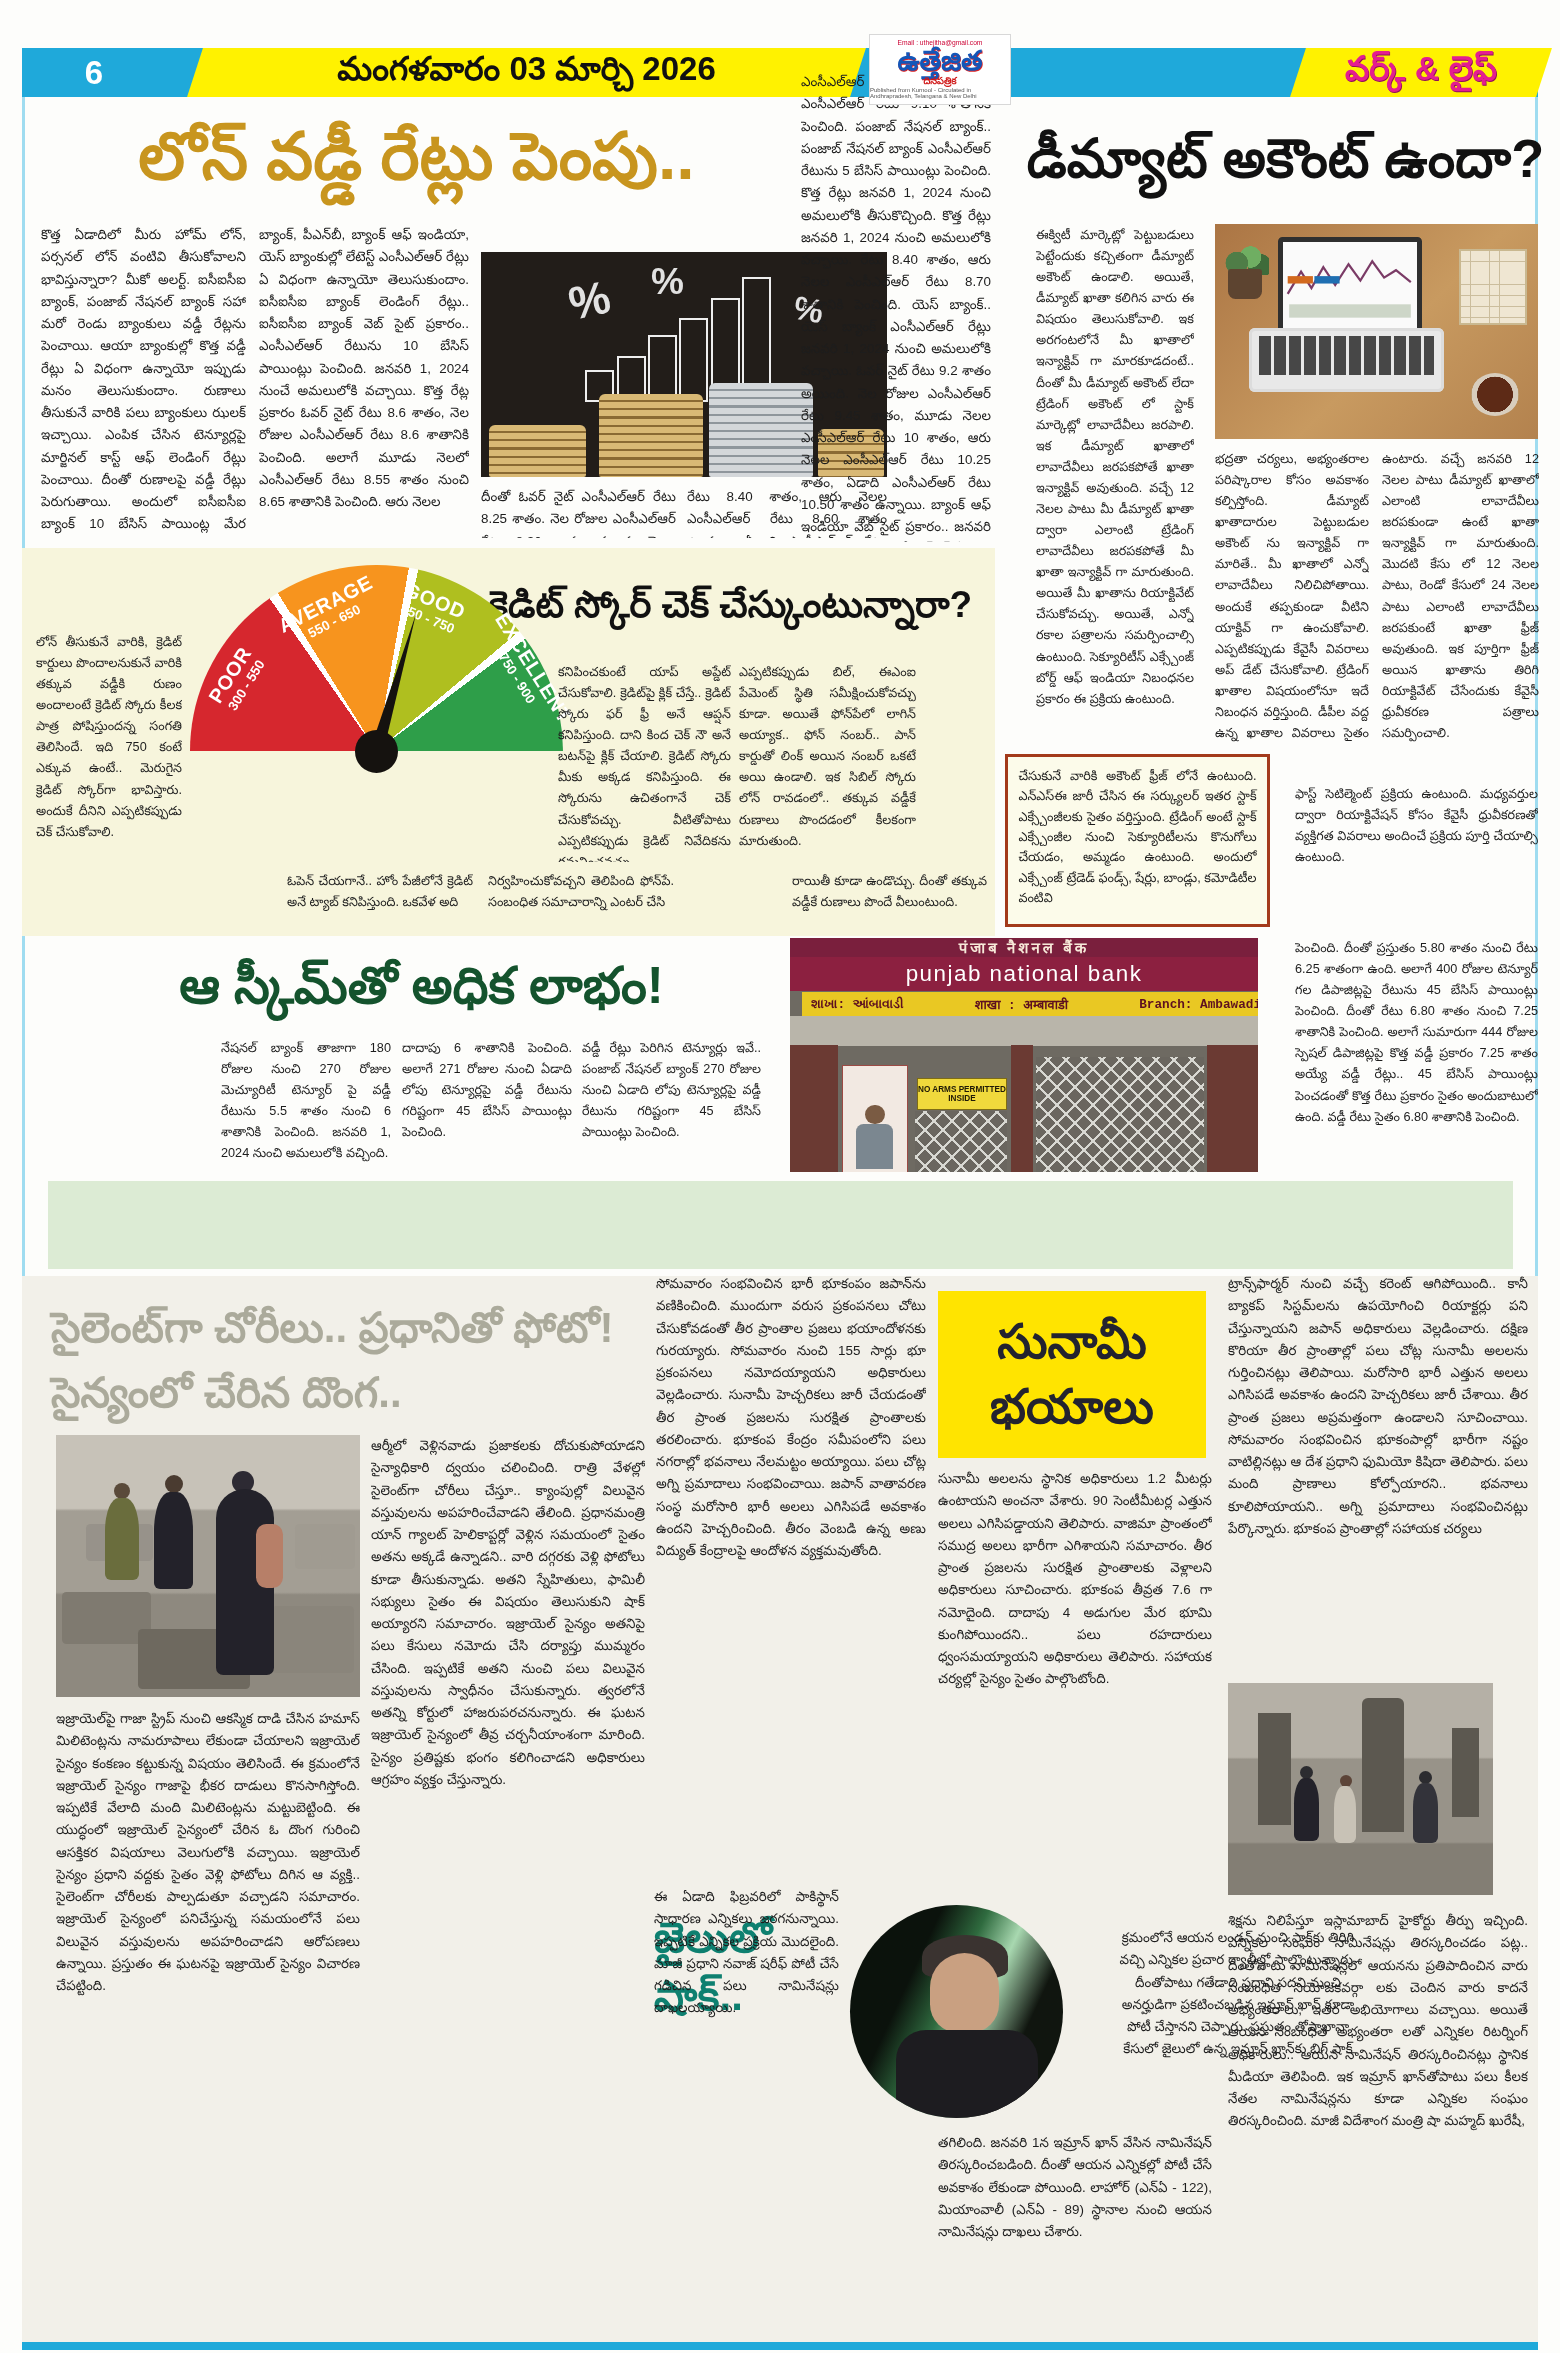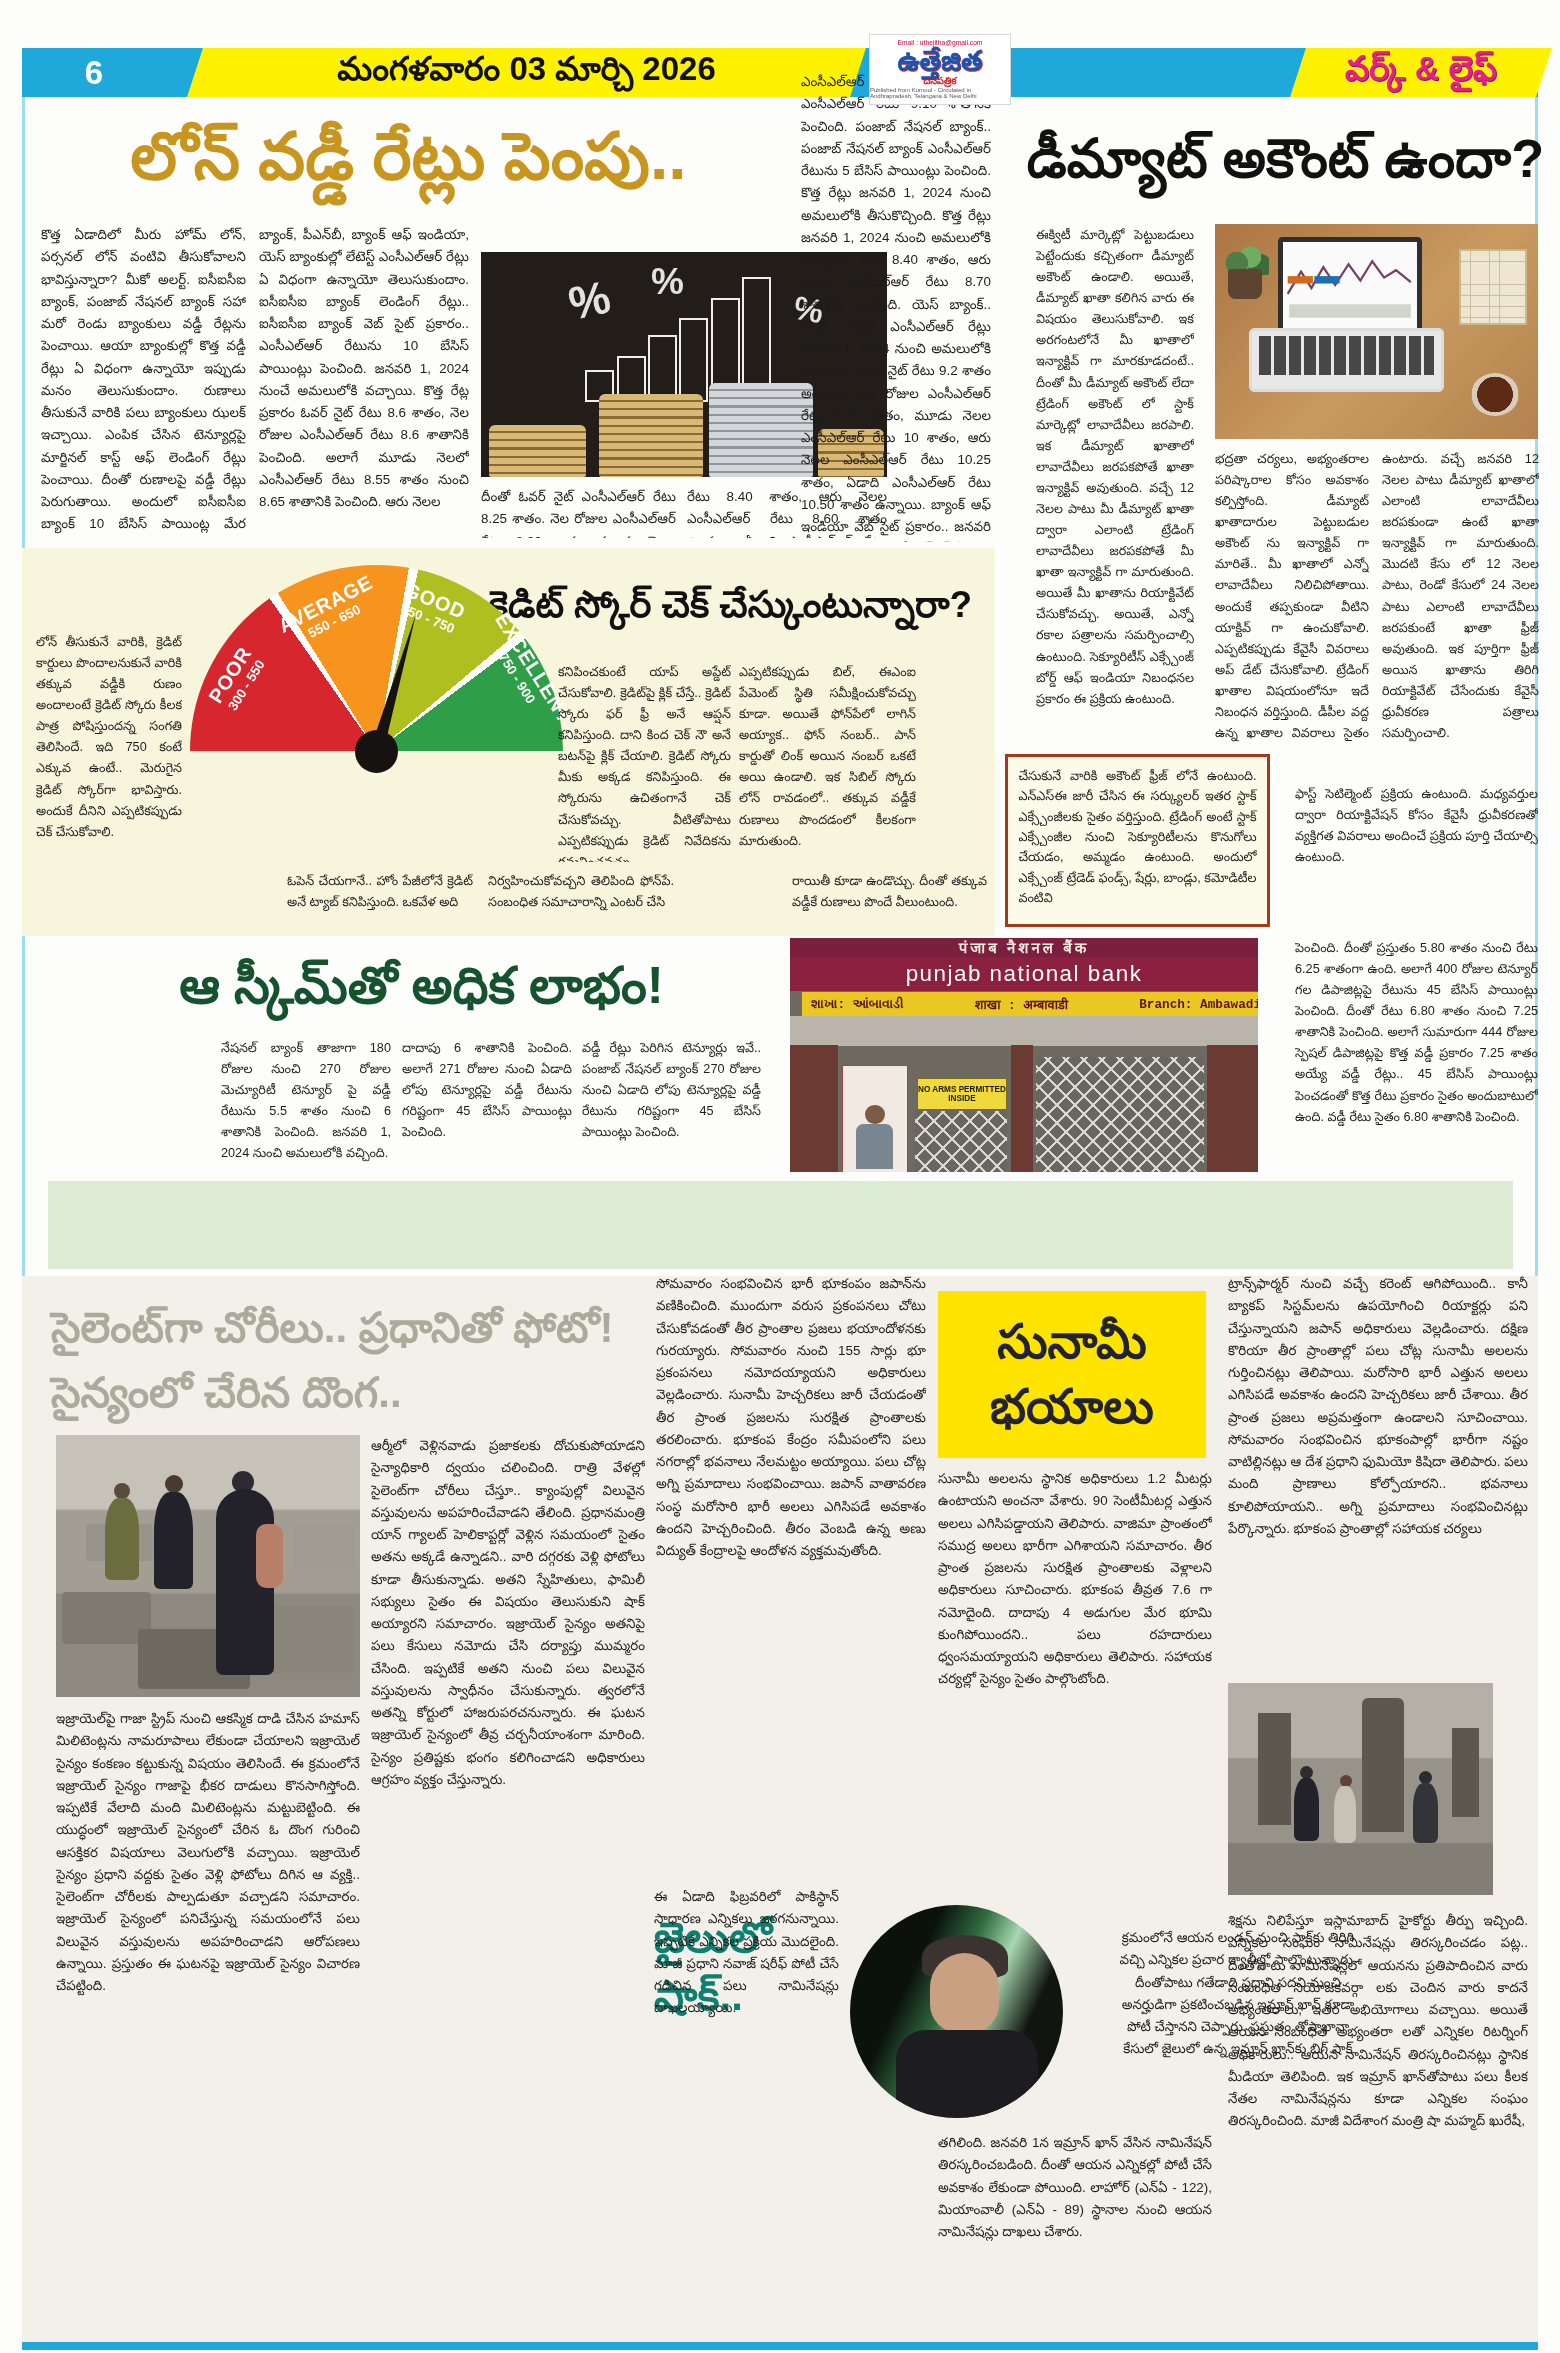--- a/index.html
+++ b/index.html
@@ -19,21 +19,21 @@
   .sectionchip .chip-inner{font-size:34px;font-weight:bold;color:#E41E90;text-shadow:0.7px 0.7px 0 #8e0f58;}
   .logo{position:absolute;left:869px;top:34px;width:140px;height:69px;background:#fff;border:0.7px solid #d8d8d8;
         display:flex;flex-direction:column;align-items:center;justify-content:center;z-index:5;}
   .logo .l1{font-size:6.7px;color:#c03;line-height:1;}
   .logo .l2{font-size:27.6px;font-weight:bold;color:#1456b8;line-height:1.05;text-shadow:0.7px 0.7px 0 #d22;}
   .logo .l3{font-size:9.7px;color:#d01818;font-weight:bold;line-height:1.1;}
   .logo .l4{font-size:6px;color:#555;line-height:1;}
   .edge{position:absolute;background:#9FDCF0;}
   .botbar{position:absolute;left:22.4px;top:2342px;width:1516px;height:7.5px;background:#1FA9DA;}
   
-  .h-loan{position:absolute;left:34px;top:112px;width:749px;height:104px;color:#C8951E;font-size:66px;font-weight:bold;
+  .h-loan{position:absolute;left:42px;top:112px;width:749px;height:104px;color:#C8951E;font-size:66px;font-weight:bold;
           display:flex;align-items:center;justify-content:center;white-space:nowrap;}
   .h-demat{position:absolute;left:1032px;top:113px;width:507px;height:104px;color:#111;font-size:54px;font-weight:bold;
            display:flex;align-items:center;justify-content:center;white-space:nowrap;}
   .h-credit{position:absolute;left:468px;top:572px;width:525px;height:75px;color:#111;font-size:37px;font-weight:bold;
             display:flex;align-items:center;justify-content:center;white-space:nowrap;}
   .h-scheme{position:absolute;left:71px;top:956px;width:701px;height:71px;color:#14532d;font-size:51px;font-weight:bold;
             display:flex;align-items:center;justify-content:center;white-space:nowrap;}
   .h-army{position:absolute;left:51px;top:1295px;width:604px;height:130px;color:#ABAA9B;font-size:42px;font-weight:bold;line-height:1.55;}
   .h-jail{position:absolute;left:654px;top:1914px;width:216px;height:60px;color:#0E8070;font-size:42px;font-weight:bold;}
   .sunamibox{position:absolute;left:938px;top:1291px;width:268px;height:167px;background:#FFE400;color:#23232F;

